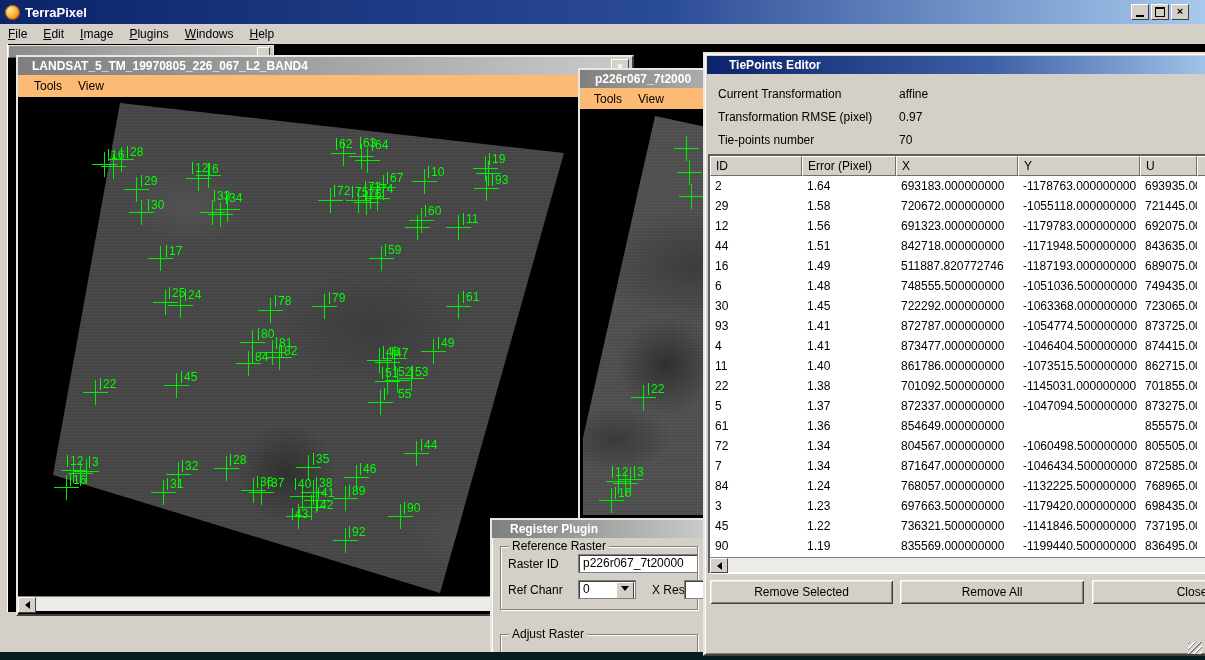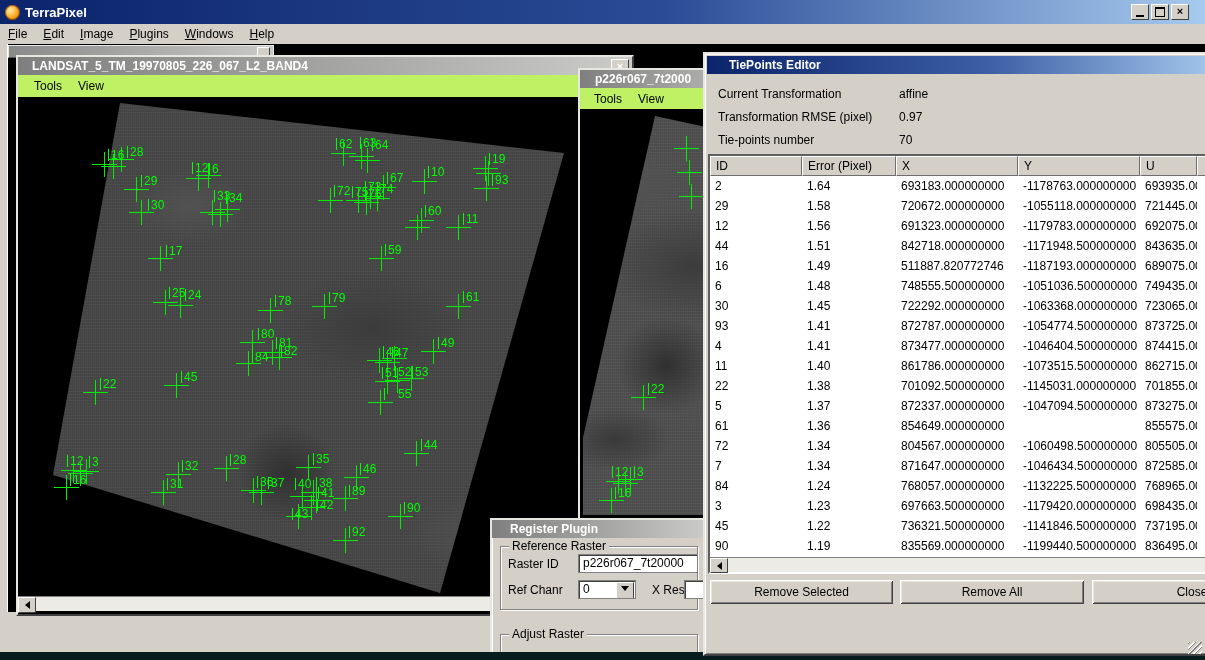--- a/index.html
+++ b/index.html
@@ -27,21 +27,21 @@
   #mdi-bottom-strip{left:0;top:612px;width:1205px;height:40px;background:#d4d0c8}
   #desktop-strip{left:0;top:652px;width:1205px;height:8px;background:#071c1c;z-index:40}
   #hidden-bar{left:8px;top:45px;width:264px;height:11px;background:linear-gradient(90deg,#8a8a8a,#c9c9c7);border:1px solid #e8e6e0;border-bottom-color:#555;z-index:1}
   #hidden-bar-btn{right:3px;top:1px;width:11px;height:8px;background:#d4d0c8;border:1px solid;border-color:#fff #404040 #404040 #fff}
   
   .win{position:absolute;background:#d4d0c8;border:2px solid;border-color:#e8e6e0 #404040 #404040 #e8e6e0;
        box-shadow:inset 1px 1px 0 #fff,inset -1px -1px 0 #808080;overflow:hidden}
   .tb{height:18px;display:flex;align-items:center;color:#fff;font-weight:bold;font-size:12px;white-space:nowrap;overflow:hidden}
   .tb-active{background:linear-gradient(90deg,#0b246b 0%,#3d5fa5 55%,#a7caee 100%)}
   .tb-inactive{background:linear-gradient(90deg,#7f7f7f 0%,#a7a7a5 55%,#cbcbc9 100%)}
-  .menubar{display:flex;align-items:center;height:22px;background:#bef264;font-size:12px}
+  .menubar{display:flex;align-items:center;height:22px;background:#fdba74;font-size:12px}
   .client{position:absolute;background:#000;overflow:hidden}
   
   .sat{position:absolute;left:0;top:0;width:100%;height:100%;background-color:#474747;
        background-image:
          radial-gradient(ellipse 90px 55px at 28% 18%,#525252 0%,rgba(82,82,82,0) 70%),
          radial-gradient(ellipse 130px 80px at 58% 38%,#3c3c3c 0%,rgba(60,60,60,0) 70%),
          radial-gradient(ellipse 70px 70px at 44% 62%,#303030 0%,rgba(48,48,48,0) 70%),
          radial-gradient(ellipse 110px 60px at 76% 72%,#515151 0%,rgba(81,81,81,0) 70%),
          radial-gradient(ellipse 80px 45px at 18% 80%,#3a3a3a 0%,rgba(58,58,58,0) 70%),
          repeating-linear-gradient(0deg,rgba(255,255,255,.04) 0 1px,rgba(0,0,0,0) 1px 3px),

